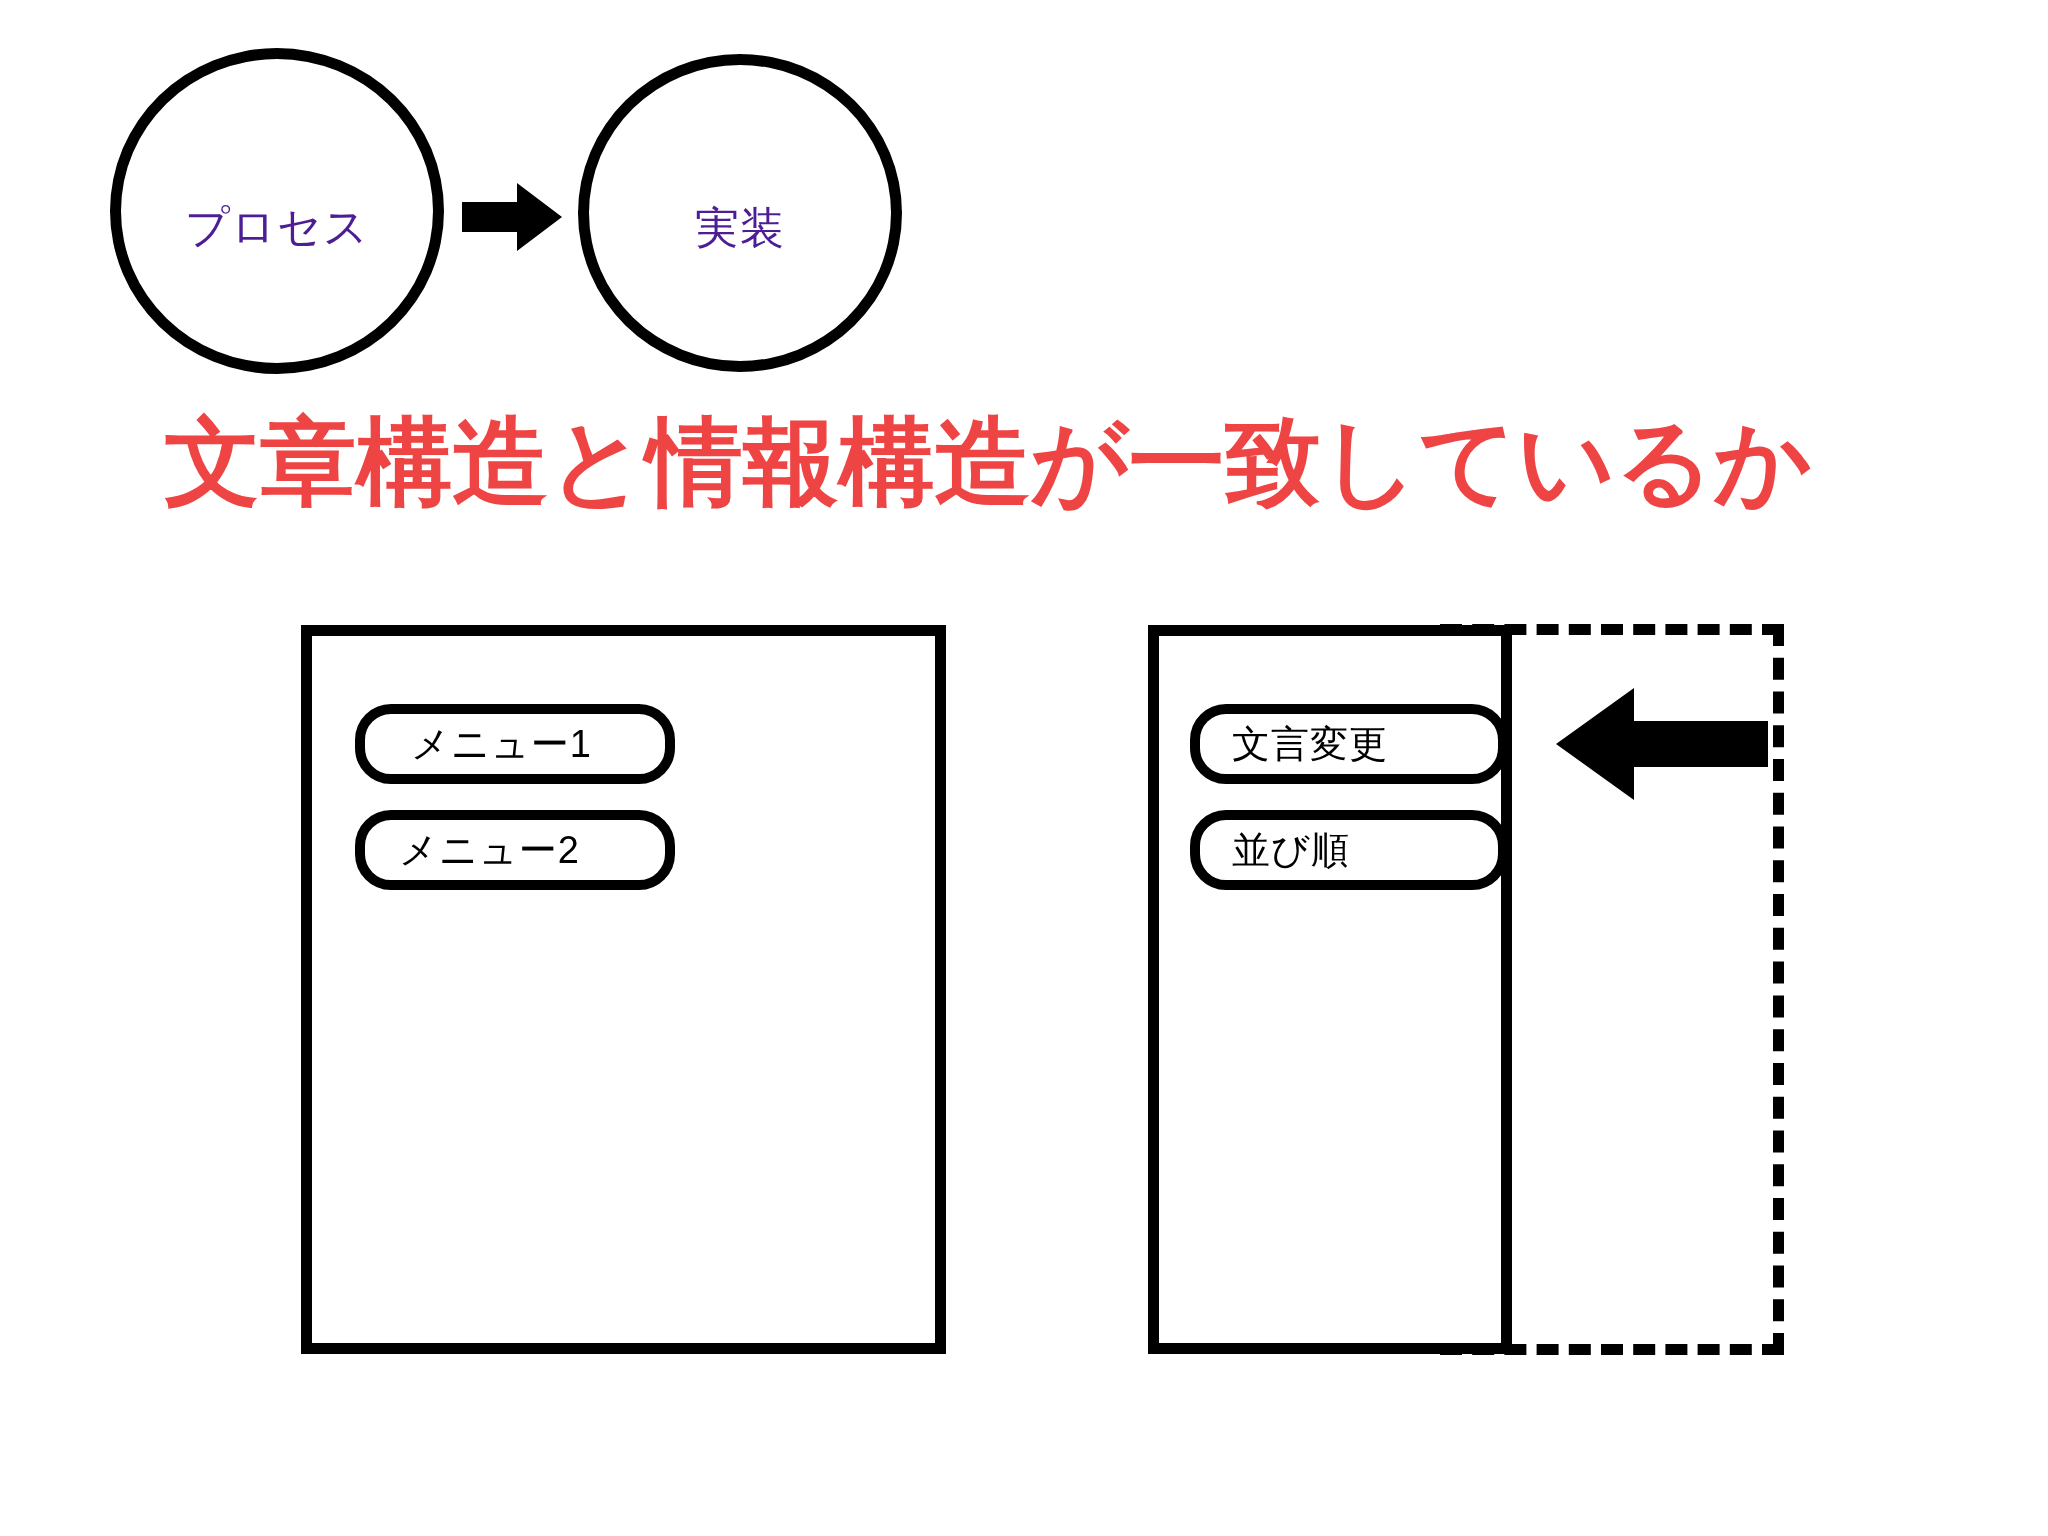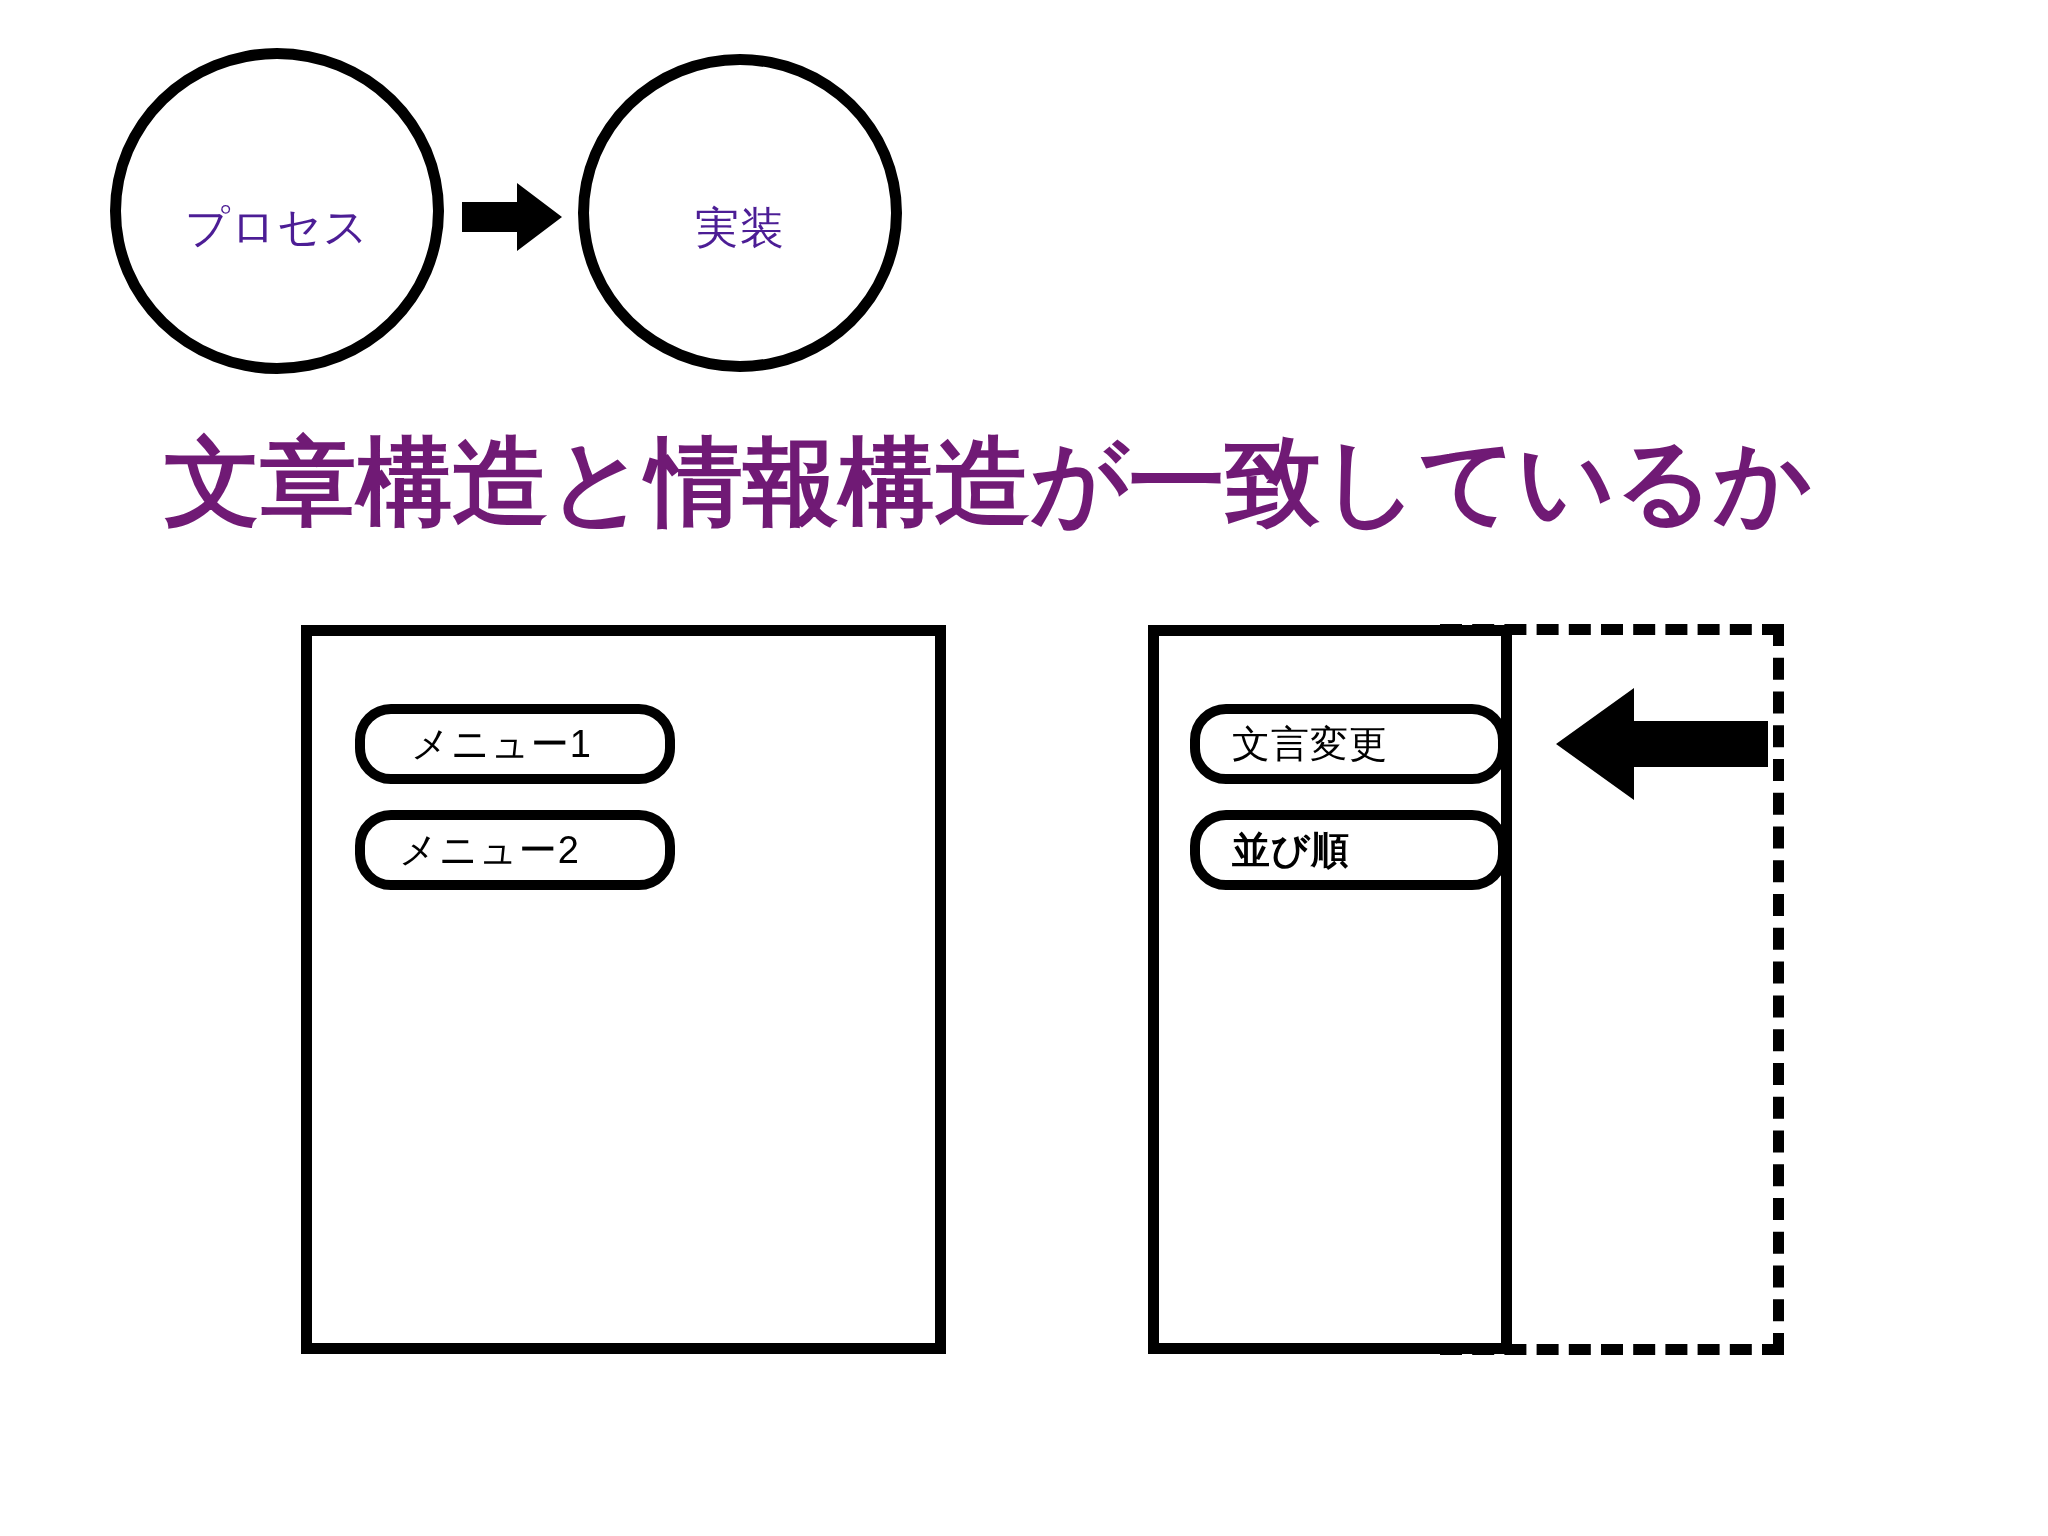--- a/index.html
+++ b/index.html
@@ -59,28 +59,28 @@
     left: 462px;
     top: 183px;
     width: 100px;
     height: 68px;
   }
 
   
   #heading {
     position: absolute;
     left: 0;
-    top: 432px;
+    top: 412px;
     width: 1976px;
     text-align: center;
     font-size: 96px;
     line-height: 1.05;
     font-weight: 700;
     letter-spacing: 0px;
-    color: #701a75;
+    color: #ef4444;
     white-space: nowrap;
   }
 
   
   .screen-frame {
     position: absolute;
     box-sizing: border-box;
     border: 11px solid #000000;
     background: #ffffff;
   }
@@ -151,21 +151,21 @@
     width: 318px;
     height: 80px;
   }
   #menu-right-1 .menu-item-label { padding-left: 32px; }
   #menu-right-2 {
     left: 1190px;
     top: 810px;
     width: 318px;
     height: 80px;
   }
-  #menu-right-2 .menu-item-label { padding-left: 32px; font-weight: bold; }
+  #menu-right-2 .menu-item-label { padding-left: 32px; }
 
   
   #arrow-left {
     position: absolute;
     left: 1556px;
     top: 688px;
     width: 212px;
     height: 112px;
     z-index: 8;
   }

